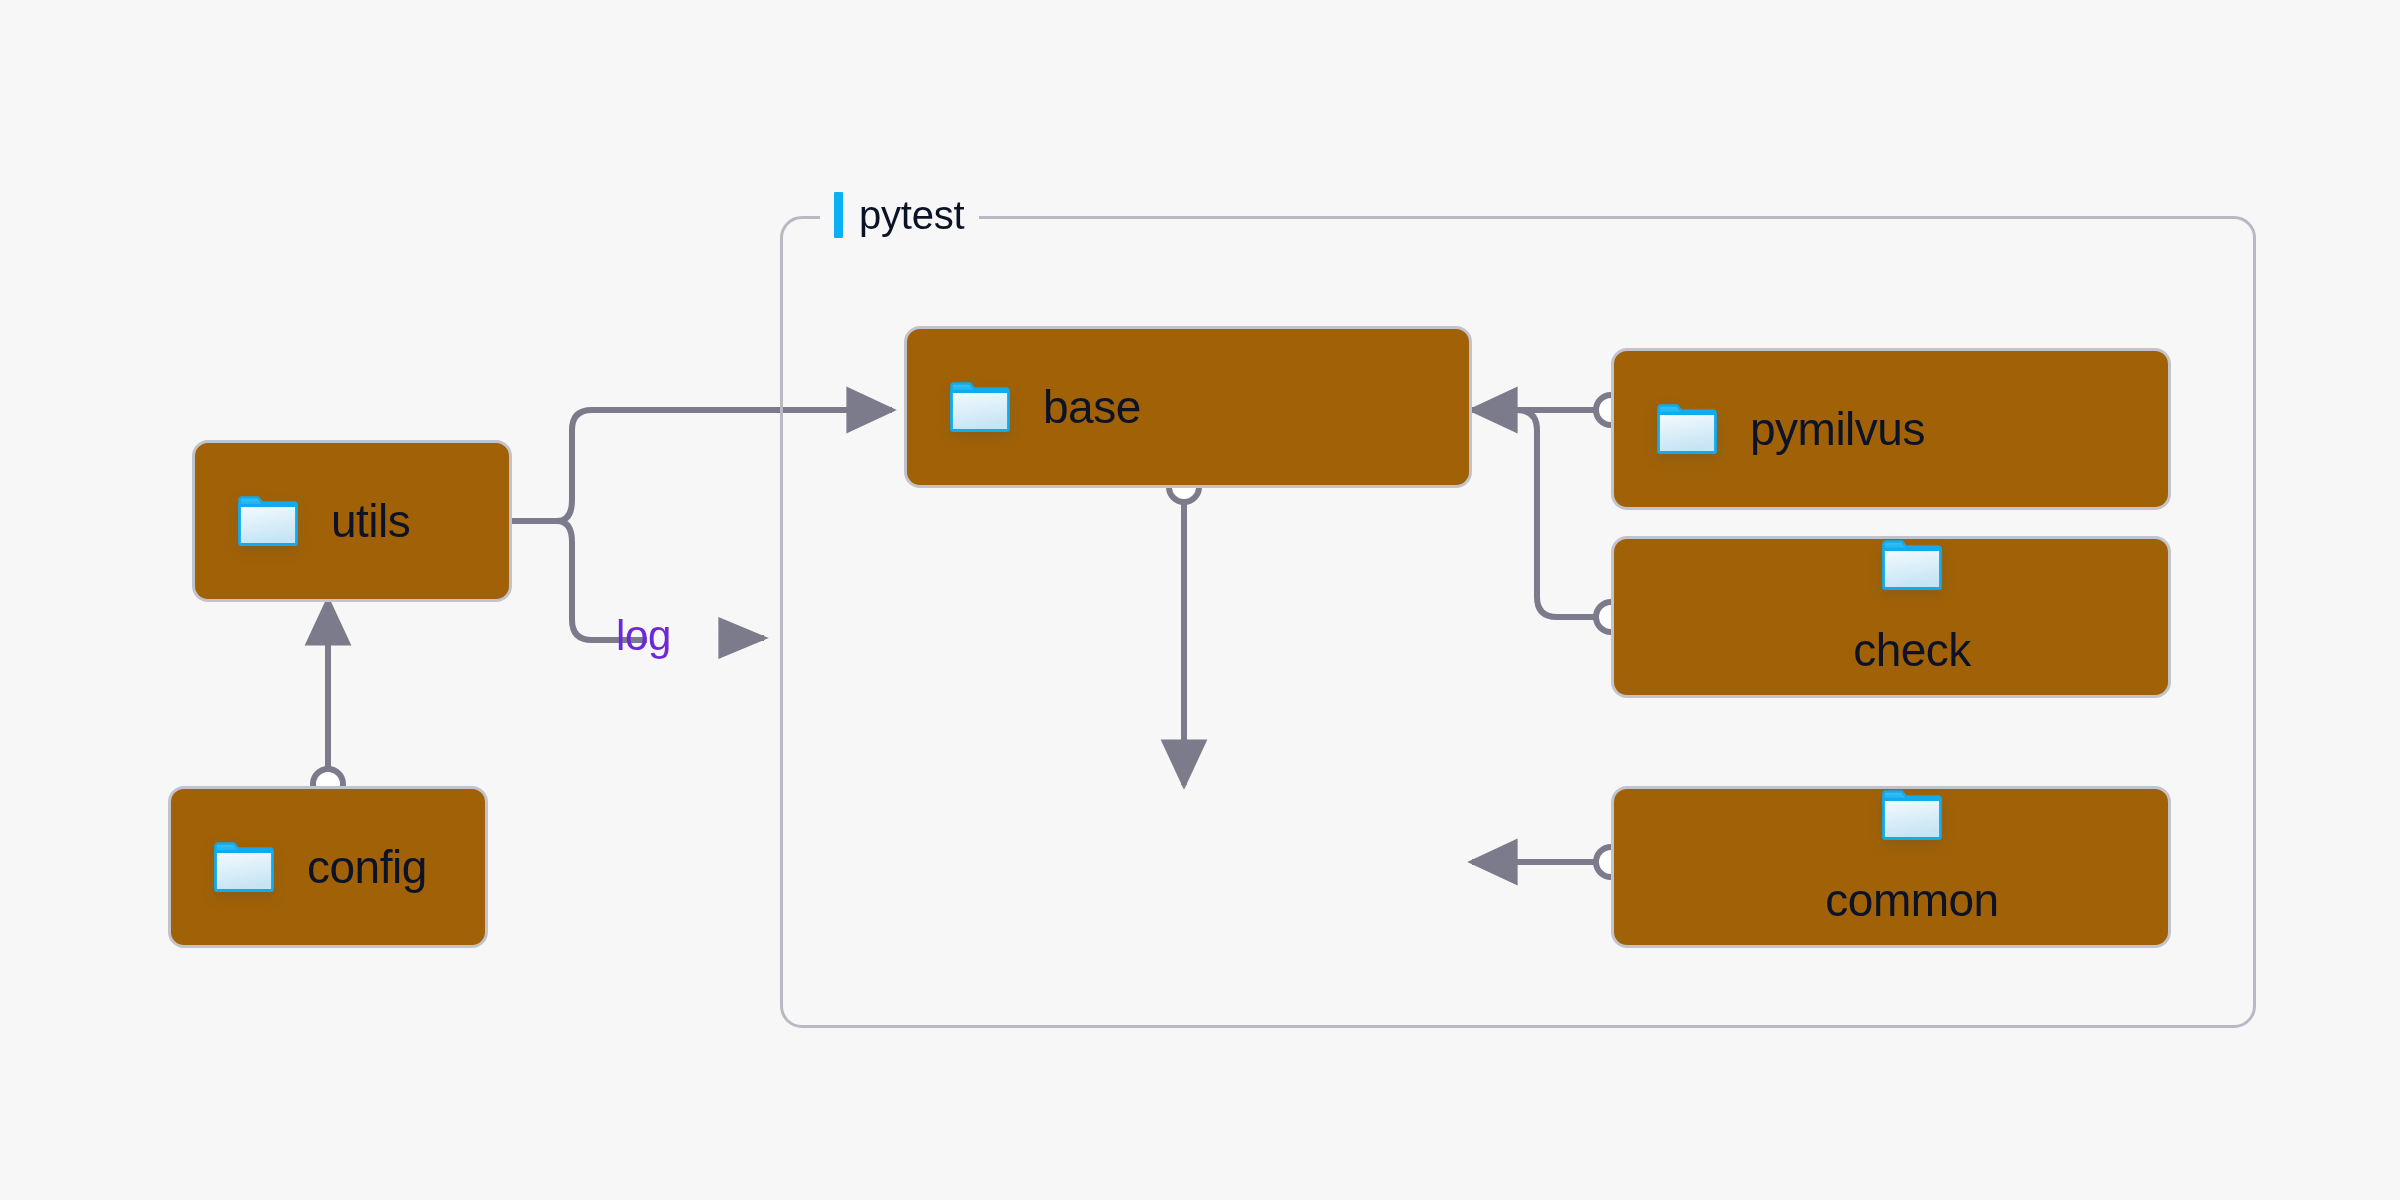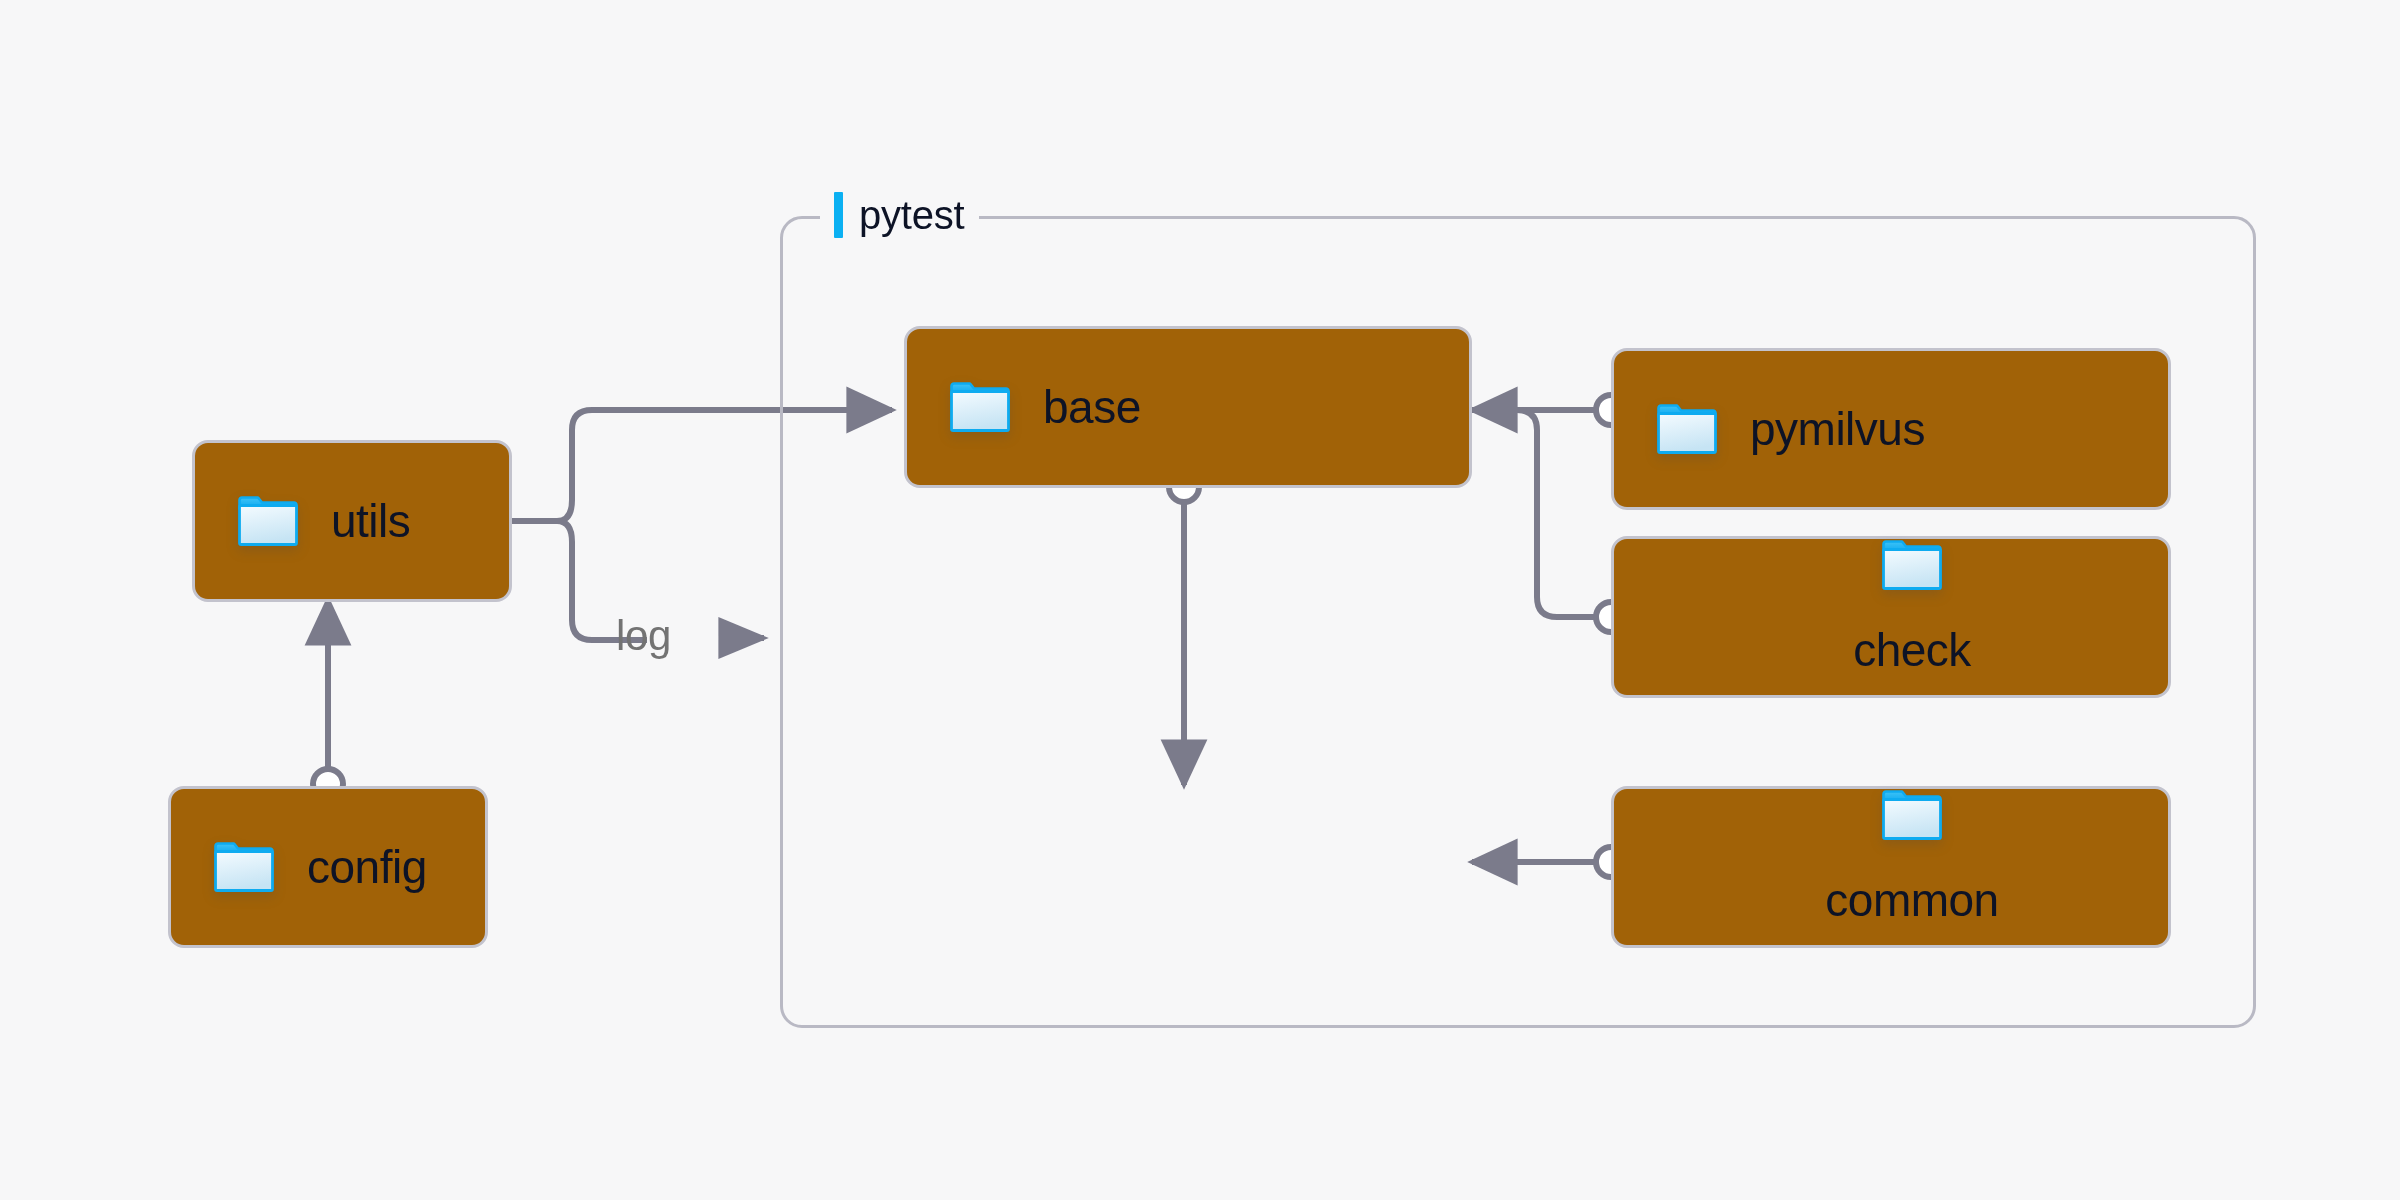--- a/index.html
+++ b/index.html
@@ -91,21 +91,21 @@
     height: 52px;
     position: relative;
     filter: drop-shadow(0 5px 6px rgba(40,60,90,0.17));
   }
   .folder-icon svg { display: block; }
 
   
   .edge-label {
     position: absolute;
     font-size: 42px;
-    color: #737373;
+    color: #6d28d9;
     letter-spacing: -0.3px;
     white-space: nowrap;
   }
 </style>
 </head>
 <body>
 
 <div id="canvas">
 
   <svg id="edges" viewBox="0 0 2400 1200" width="2400" height="1200" xmlns="http://www.w3.org/2000/svg">

